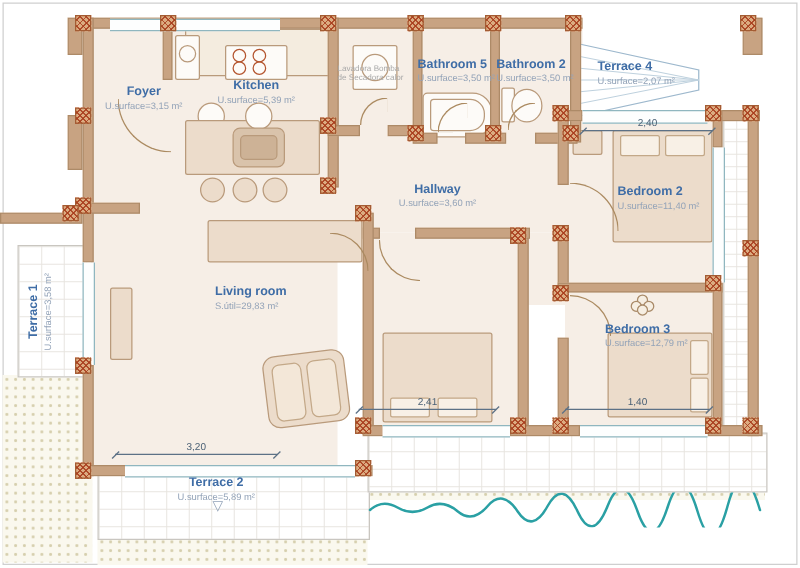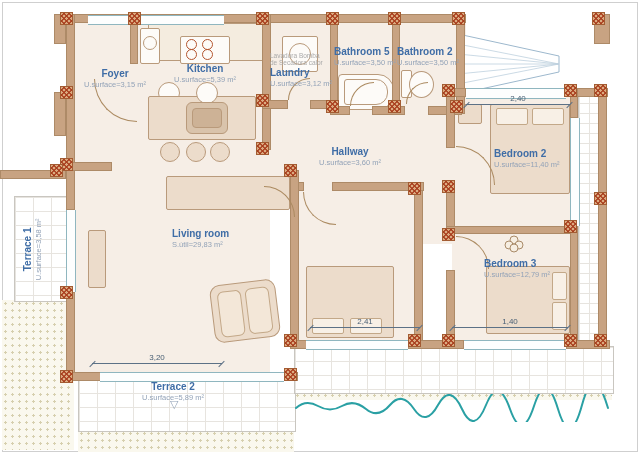--- a/index.html
+++ b/index.html
@@ -221,32 +221,32 @@
 
   <div class="rlabel center" style="left:80px;top:67px;width:70px">
     <span class="rname">Foyer</span>
     <span class="surf">U.surface=3,15 m²</span>
   </div>
   <div class="rlabel center" style="left:150px;top:62px;width:110px">
     <span class="rname">Kitchen</span>
     <span class="surf">U.surface=5,39 m²</span>
   </div>
   <div class="note" style="left:270px;top:52px;width:54px">Lavadora Bomba de Secadora calor</div>
-  <div class="rlabel" style="left:270px;top:66px">
-    <span class="rname">Laundry</span>
-    <span class="surf">U.surface=3,12 m²</span>
-  </div>
   <div class="rlabel" style="left:334px;top:45px">
     <span class="rname">Bathroom 5</span>
     <span class="surf">U.surface=3,50 m²</span>
   </div>
   <div class="rlabel" style="left:397px;top:45px">
     <span class="rname">Bathroom 2</span>
     <span class="surf">U.surface=3,50 m²</span>
   </div>
+  <div class="rlabel" style="left:478px;top:47px">
+    <span class="rname">Terrace 4</span>
+    <span class="surf">U.surface=2,07 m²</span>
+  </div>
   <div class="rlabel center" style="left:300px;top:145px;width:100px">
     <span class="rname">Hallway</span>
     <span class="surf">U.surface=3,60 m²</span>
   </div>
   <div class="rlabel" style="left:494px;top:147px">
     <span class="rname">Bedroom 2</span>
     <span class="surf">U.surface=11,40 m²</span>
   </div>
   <div class="rlabel" style="left:172px;top:227px">
     <span class="rname">Living room</span>
@@ -262,21 +262,21 @@
   </div>
   <div class="rlabel center" style="left:118px;top:380px;width:110px">
     <span class="rname">Terrace 2</span>
     <span class="surf">U.surface=5,89 m²</span>
   </div>
   <div class="north" style="left:170px;top:398px">▽</div>
 
   <div class="dim" style="left:466px;top:104px;width:104px">
     <span class="dtext">2,40</span>
   </div>
-  <div class="dim" style="left:310px;top:327px;width:110px">
+  <div class="dim" style="left:287px;top:327px;width:110px">
     <span class="dtext">2,41</span>
   </div>
   <div class="dim" style="left:452px;top:327px;width:116px">
     <span class="dtext">1,40</span>
   </div>
   <div class="dim" style="left:92px;top:363px;width:130px">
     <span class="dtext">3,20</span>
   </div>
 </div>
 

